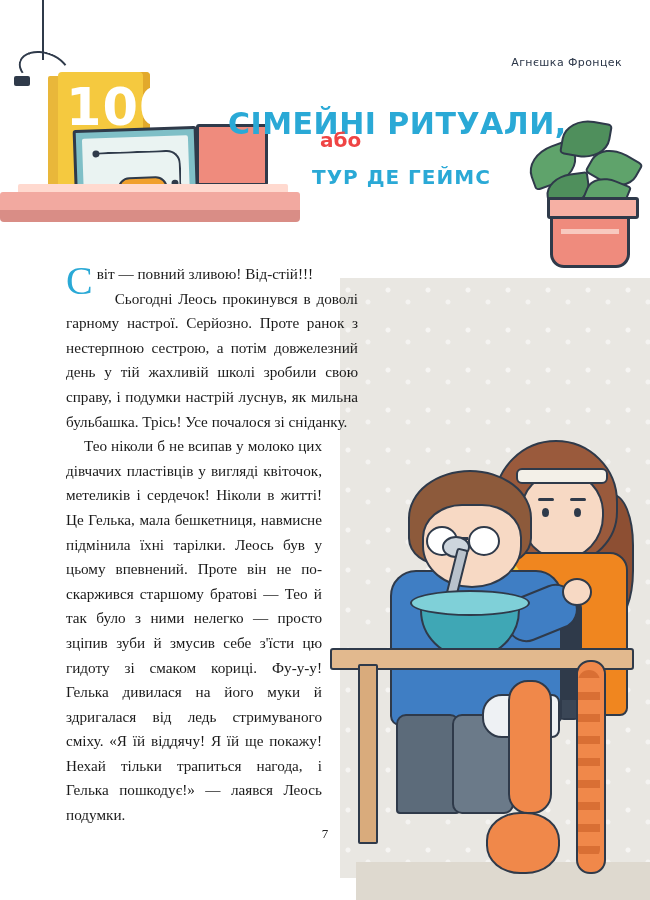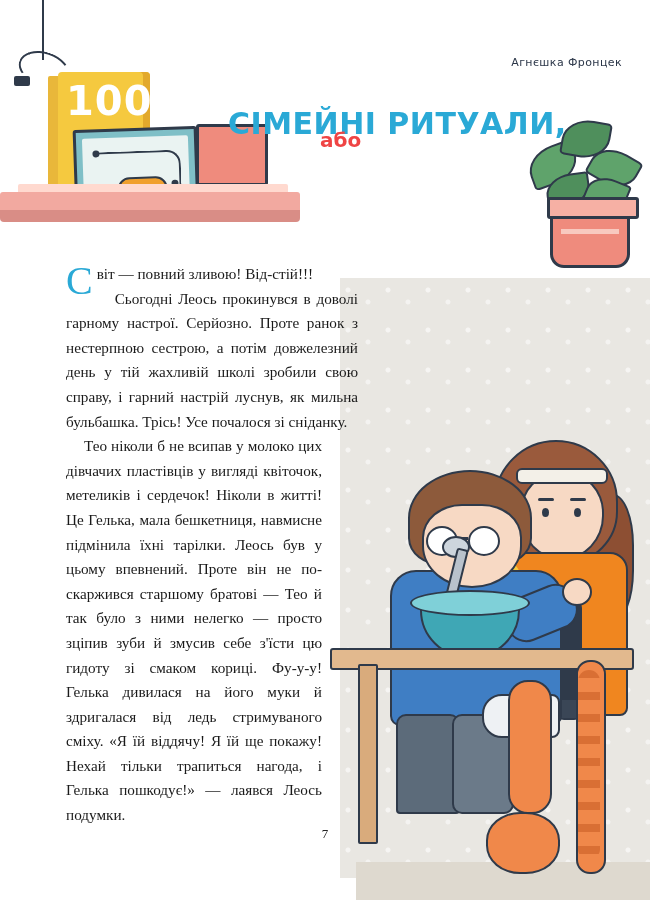--- a/index.html
+++ b/index.html
@@ -27,21 +27,21 @@
     background:#ffd9cf;border-radius:2px;
   }
   
   .book100{
     position:absolute;left:58px;top:72px;width:92px;height:118px;
     background:#f5c93f;border-radius:4px;
     box-shadow:inset -7px 0 0 #e2a92c;
   }
   .book100 .num{
     position:absolute;left:8px;top:6px;font-family:"DejaVu Sans", sans-serif;
-    font-weight:bold;font-size:40px;color:#ffffff;letter-spacing:1px;
+    font-weight:bold;font-size:51px;color:#ffffff;letter-spacing:1px;
   }
   .book-side{
     position:absolute;left:48px;top:76px;width:14px;height:114px;
     background:#e9b73a;border-radius:2px 0 0 2px;
   }
   
   .bookfront{
     position:absolute;left:74px;top:128px;width:118px;height:76px;
     background:#7fbfc7;border:3px solid #2f3a4a;border-radius:3px;
     transform:rotate(-2deg);
@@ -259,20 +259,21 @@
     <div class="leaf l5"></div>
     <div class="pot">
       <div class="rim"></div>
       <div class="stripe"></div>
     </div>
   </div>
 
   <div class="author">Агнєшка Фронцек</div>
   <div class="title1">СІМЕЙНІ РИТУАЛИ,</div>
   <div class="title2">або</div>
+  <div class="title3">ТУР ДЕ ГЕЙМС</div>
 
   <div class="char-girl">
     <div class="girl-hair2"></div>
     <div class="girl-hair3"></div>
     <div class="girl-hair"></div>
     <div class="girl-face">
       <div class="brow" style="left:16px;top:24px;"></div>
       <div class="brow" style="left:48px;top:24px;"></div>
       <div class="eye" style="left:20px;top:34px;"></div>
       <div class="eye" style="left:52px;top:34px;"></div>
@@ -310,18 +311,18 @@
   <div class="table-top"></div>
   <div class="table-leg"></div>
 
   <div class="cat-body"></div>
   <div class="cat-tail"></div>
   <div class="cat-stripes"></div>
   <div class="cat-head"></div>
 
   <div class="text">
     <p class="first"><span class="dropcap">С</span><span>віт — повний зливою! Від-стій!!!</span></p>
-    <p>Сьогодні Леось прокинувся в доволі гарному настрої. Серйозно. Проте ранок з нестерпною сестрою, а потім довжелезний день у тій жахливій школі зробили свою справу, і гарний настрій луснув, як мильна буль­башка. Трісь! Усе почалося зі сніданку.</p>
+    <p>Сьогодні Леось прокинувся в доволі гарному настрої. Серйозно. Проте ранок з нестерпною сестрою, а потім довжелезний день у тій жахливій школі зробили свою справу, і подумки настрій луснув, як мильна буль­башка. Трісь! Усе почалося зі сніданку.</p>
     <p class="narrow">Тео ніколи б не всипав у молоко цих дівчачих пластівців у вигляді квіточок, метеликів і сер­дечок! Ніколи в житті! Це Гелька, мала бешкет­ниця, навмисне підмінила їхні тарілки. Леось був у цьому впевнений. Проте він не по­скаржився старшому братові — Тео й так було з ними нелегко — просто зціпив зуби й змусив себе з'їсти цю гидоту зі смаком кориці. Фу-у-у! Гелька дивилася на його муки й здригалася від ледь стримуваного сміху. «Я їй віддячу! Я їй ще покажу! Нехай тільки трапиться нагода, і Гелька пошкодує!» — лаявся Леось подумки.</p>
   </div>
 
   <div class="pageno">7</div>
 </div>
 
 </body></html>

